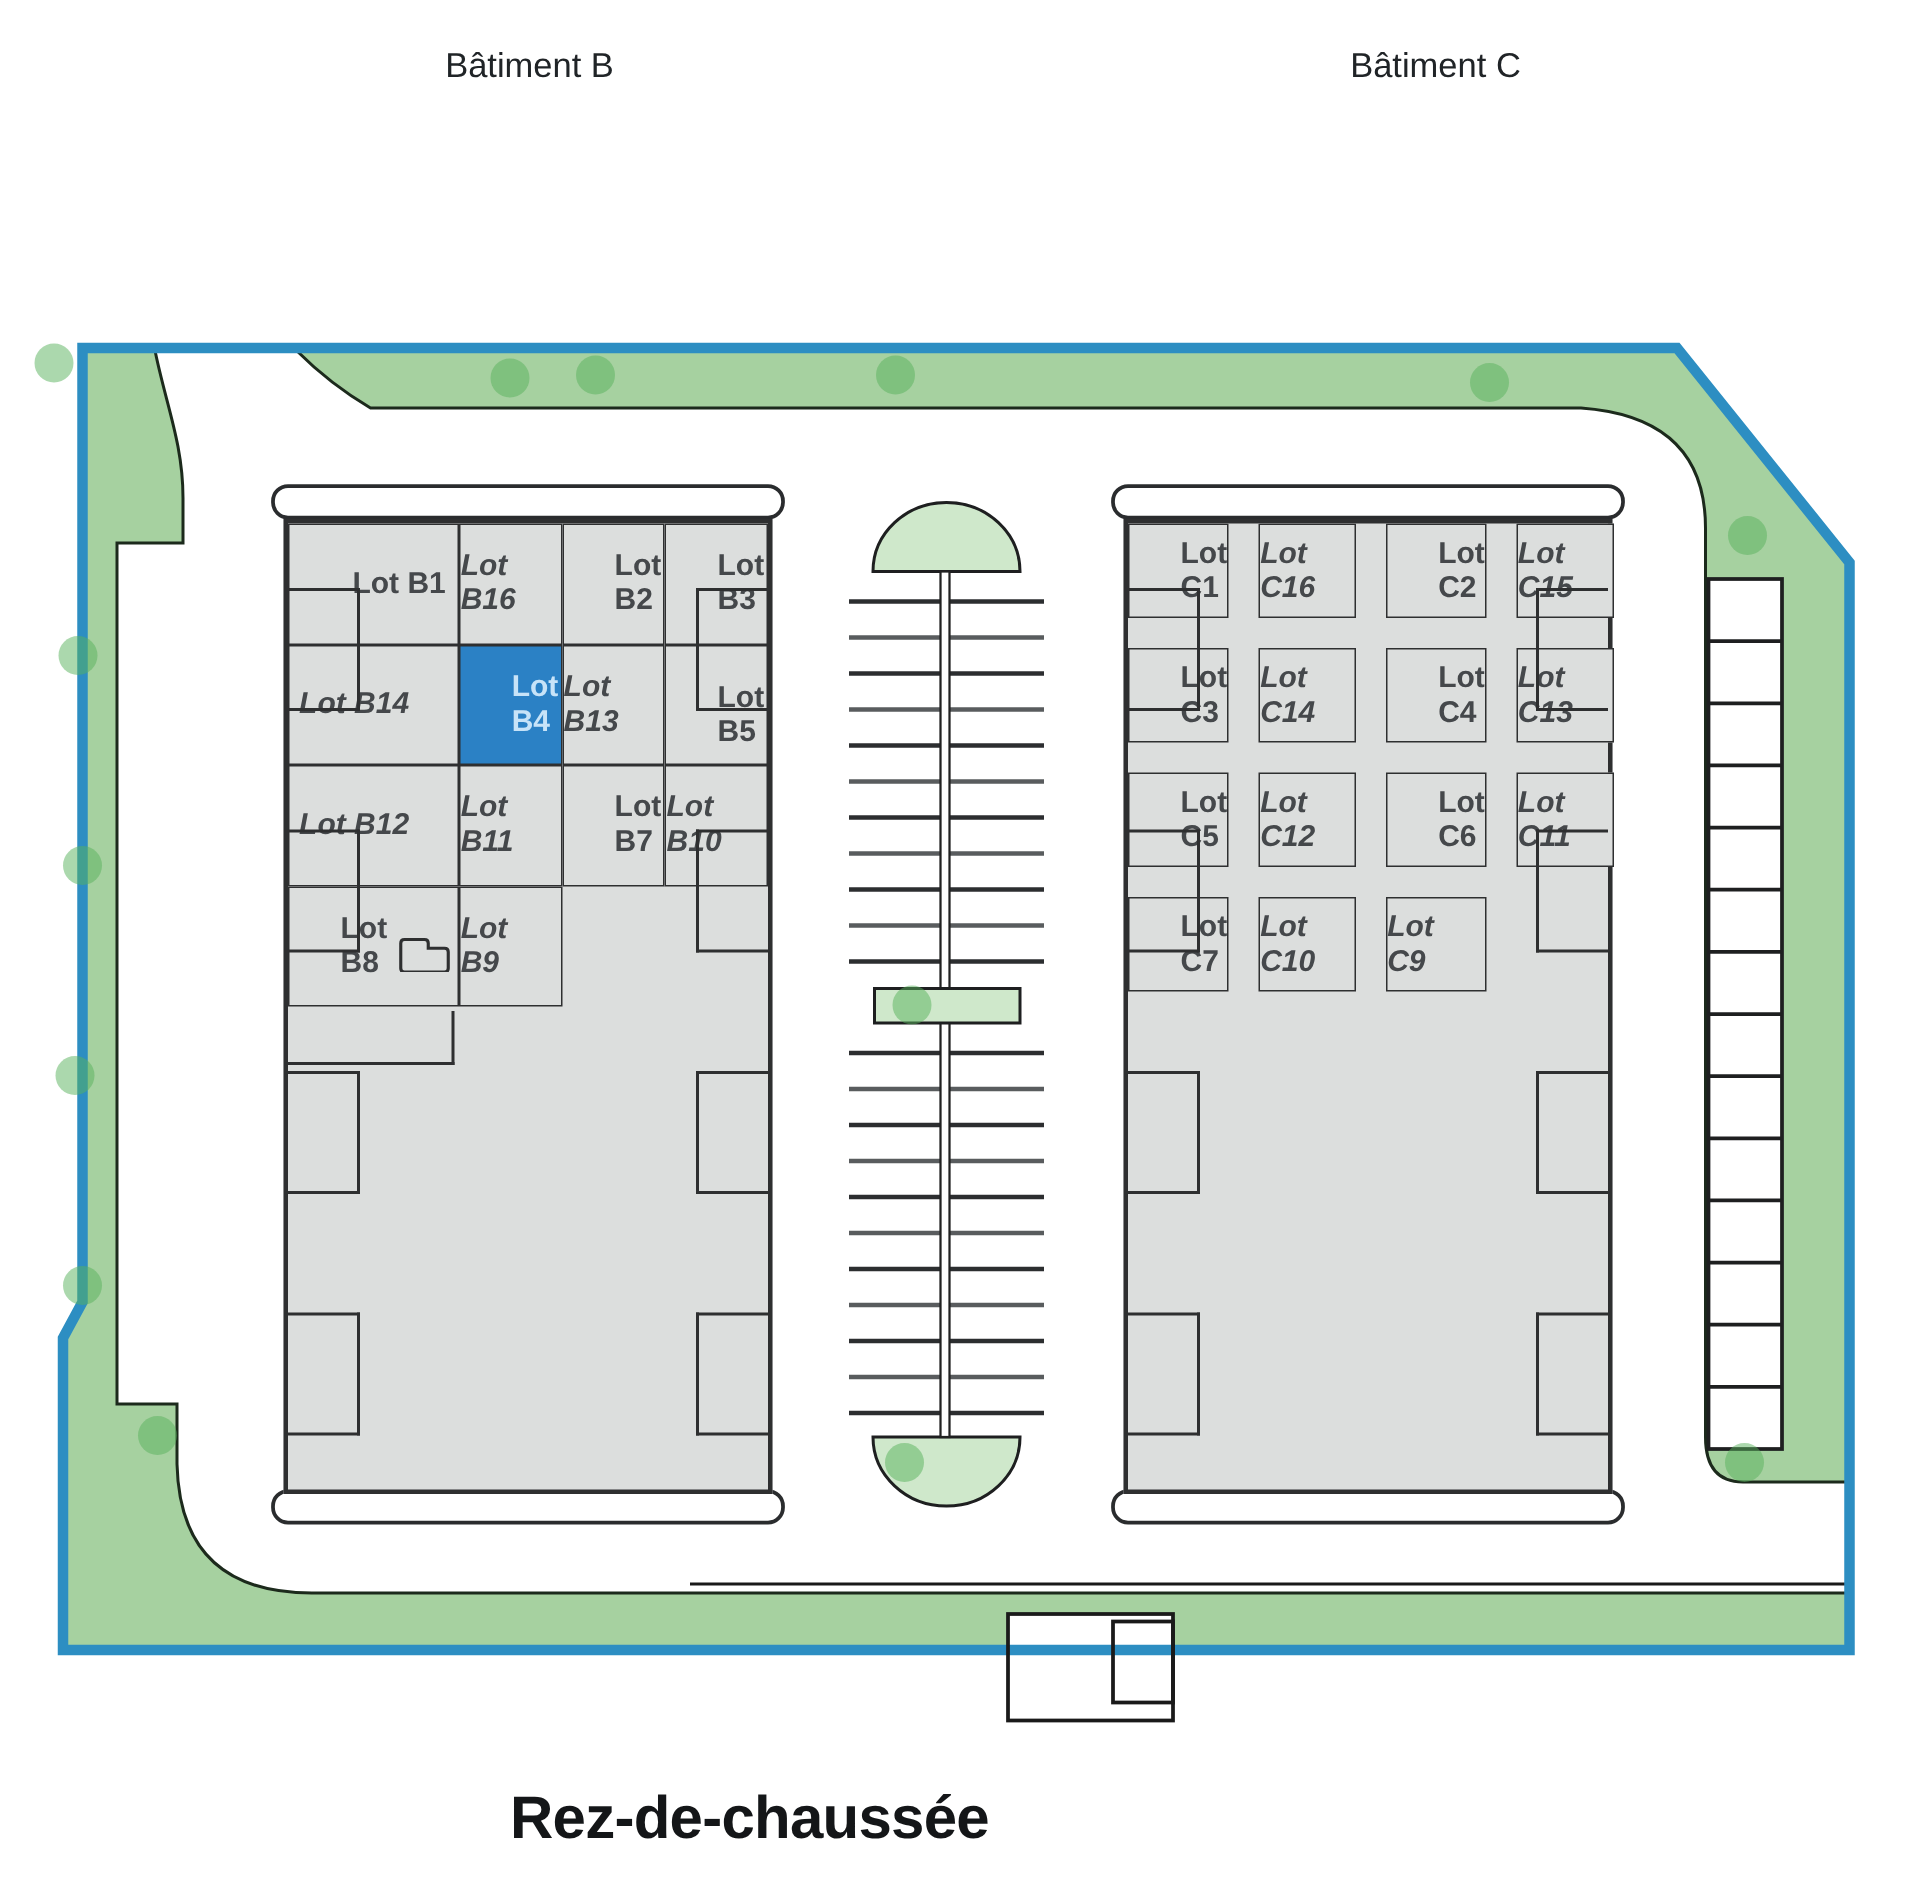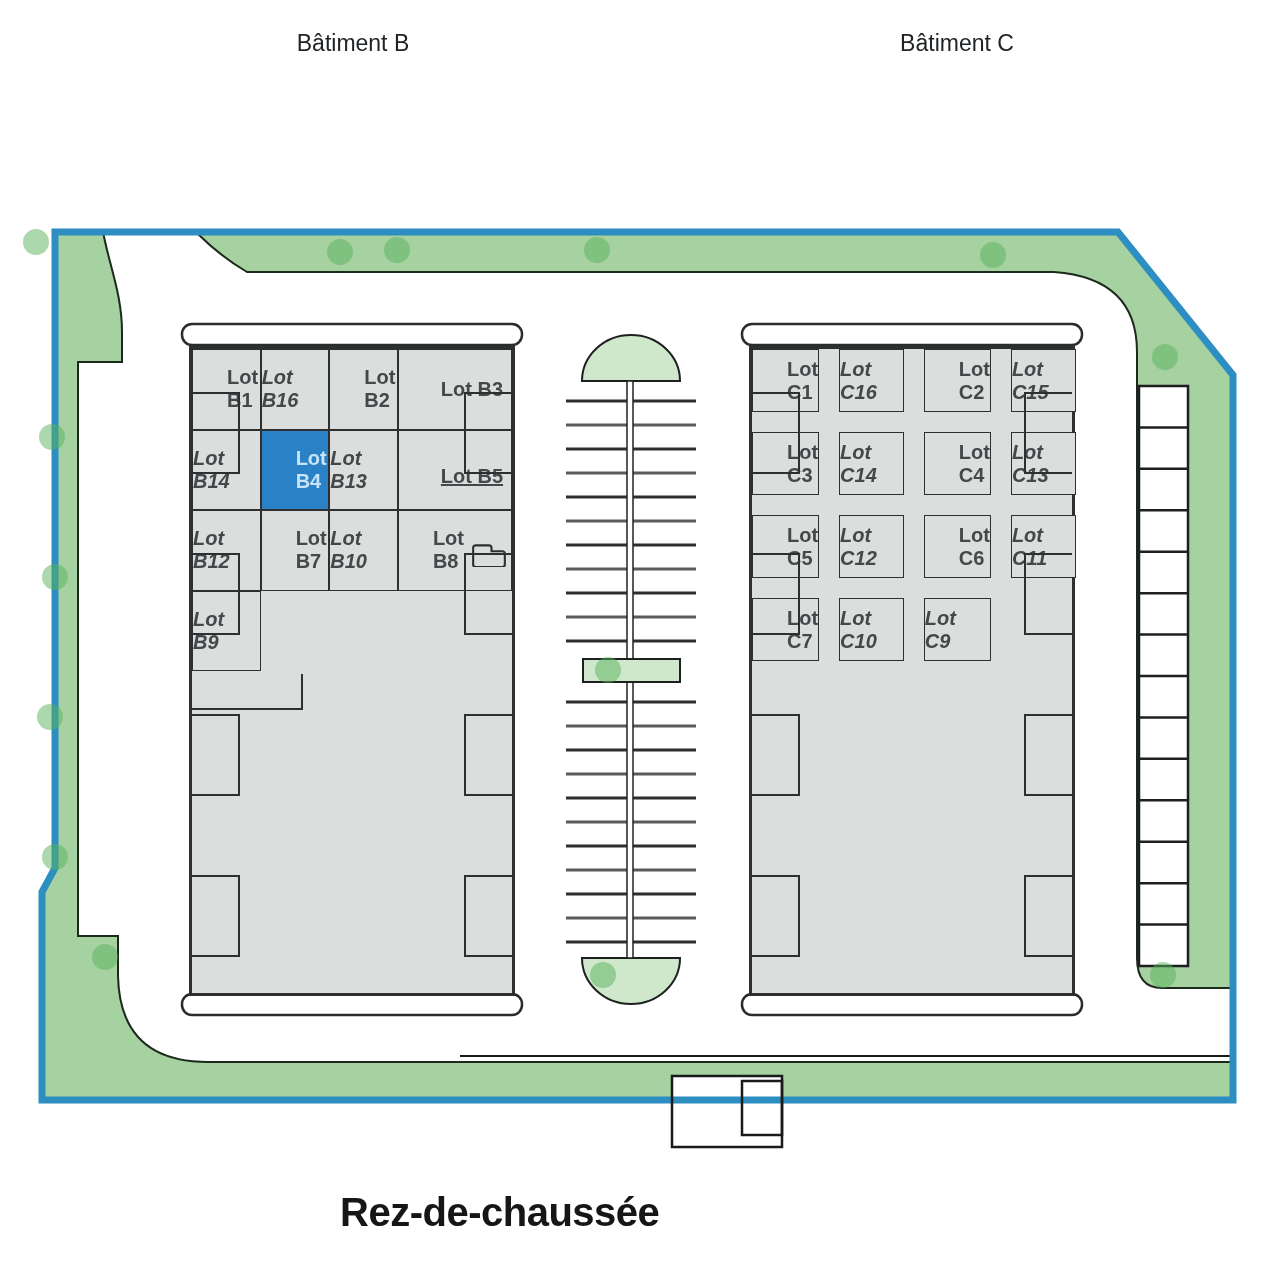--- a/index.html
+++ b/index.html
@@ -17,21 +17,21 @@
                font-size:40px;font-weight:600;color:#141618;letter-spacing:-0.5px;}
   .building{position:absolute;display:grid;grid-template-columns:repeat(4,1fr);
             grid-template-rows:repeat(8,1fr);border:3px solid var(--wall);
             background:var(--lot-fill);box-sizing:border-box;}
   .lot{position:relative;background:var(--lot-fill);border:1.5px solid var(--wall);
        display:flex;align-items:center;justify-content:center;gap:3px;
        font-size:20px;font-weight:600;color:var(--label);box-sizing:border-box;}
   .lot--left{padding-left:34px;}
   .lot--right{padding-right:26px;font-style:italic;}
   .lot--selected{background:var(--selected);color:var(--selected-text);}
-  .lot--low{padding-top:14px;text-decoration:underline;}
+  .lot--low{padding-top:14px;}
   .nook{position:absolute;border:2.5px solid var(--wall);background:transparent;
         pointer-events:none;box-sizing:border-box;z-index:3;}
   .nook--left{left:0;border-left:none;}
   .nook--right{right:0;border-right:none;}
   .notch{position:absolute;left:0;border-right:2.5px solid var(--wall);
          border-bottom:2.5px solid var(--wall);pointer-events:none;box-sizing:border-box;z-index:3;}
   .stairs-icon{flex:0 0 auto;margin-bottom:-4px;}
 </style>
 </head>
 <body>
@@ -157,20 +157,23 @@
         </div>
         <div class="lot lot--right">
           <span>Lot B13</span>
         </div>
         <div class="lot lot--left lot--low">
           <span>Lot B5</span>
         </div>
         <div class="lot lot--right">
           <span>Lot B12</span>
         </div>
+        <div class="lot lot--right">
+          <span>Lot B11</span>
+        </div>
         <div class="lot lot--left">
           <span>Lot B7</span>
         </div>
         <div class="lot lot--right">
           <span>Lot B10</span>
         </div>
         <div class="lot lot--left">
           <span>Lot B8</span>
           <svg class="stairs-icon" width="44" height="30" viewBox="0 0 44 36">
             <path d="M3 13 Q3 10 6 10 L22 10 Q25 10 25 13 L25 17 L38 17 Q41 17 41 20 L41 33 Q41 36 38 36 L6 36 Q3 36 3 33 Z" fill="none" stroke="#2e2f30" stroke-width="2.5"></path>

